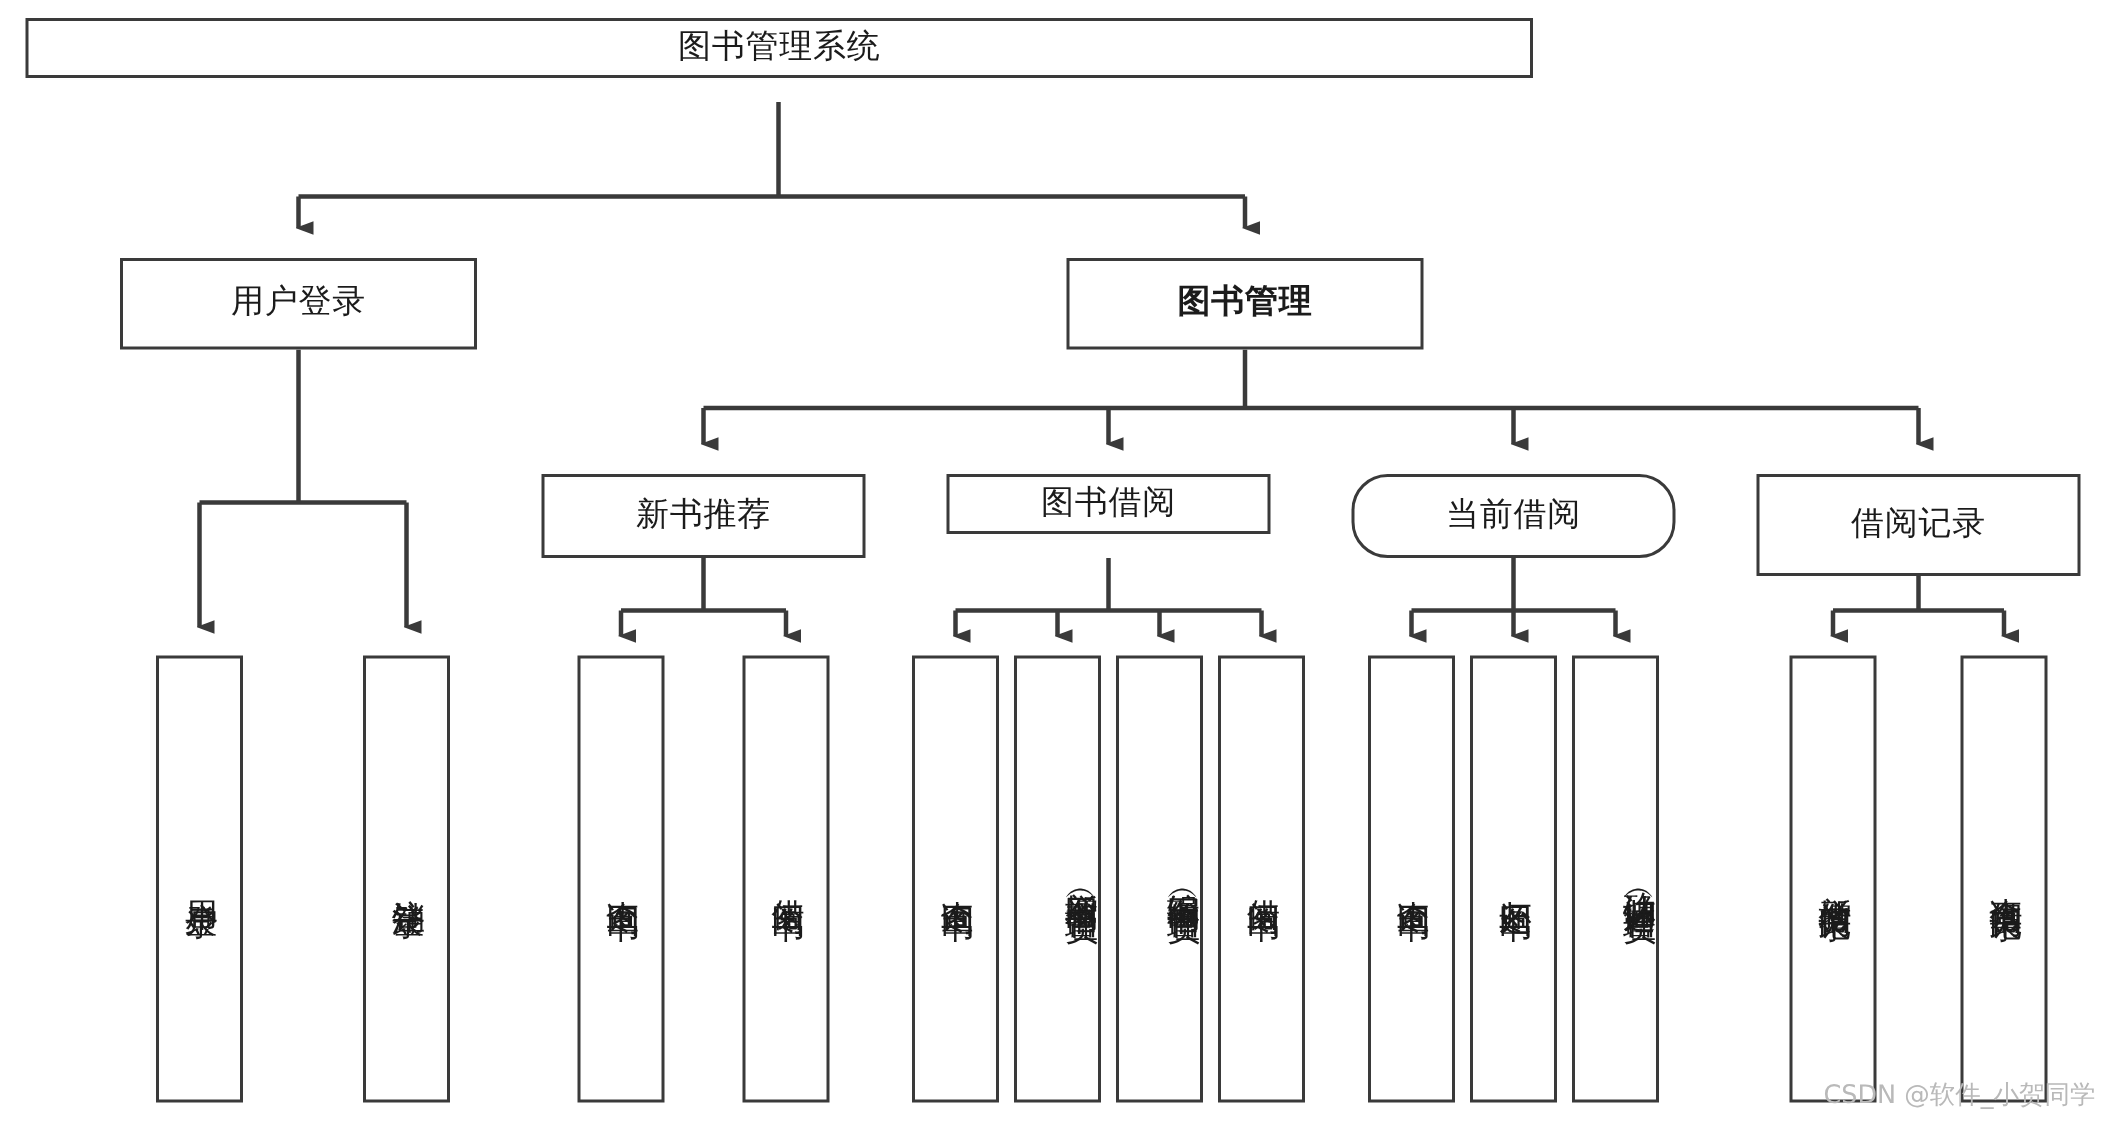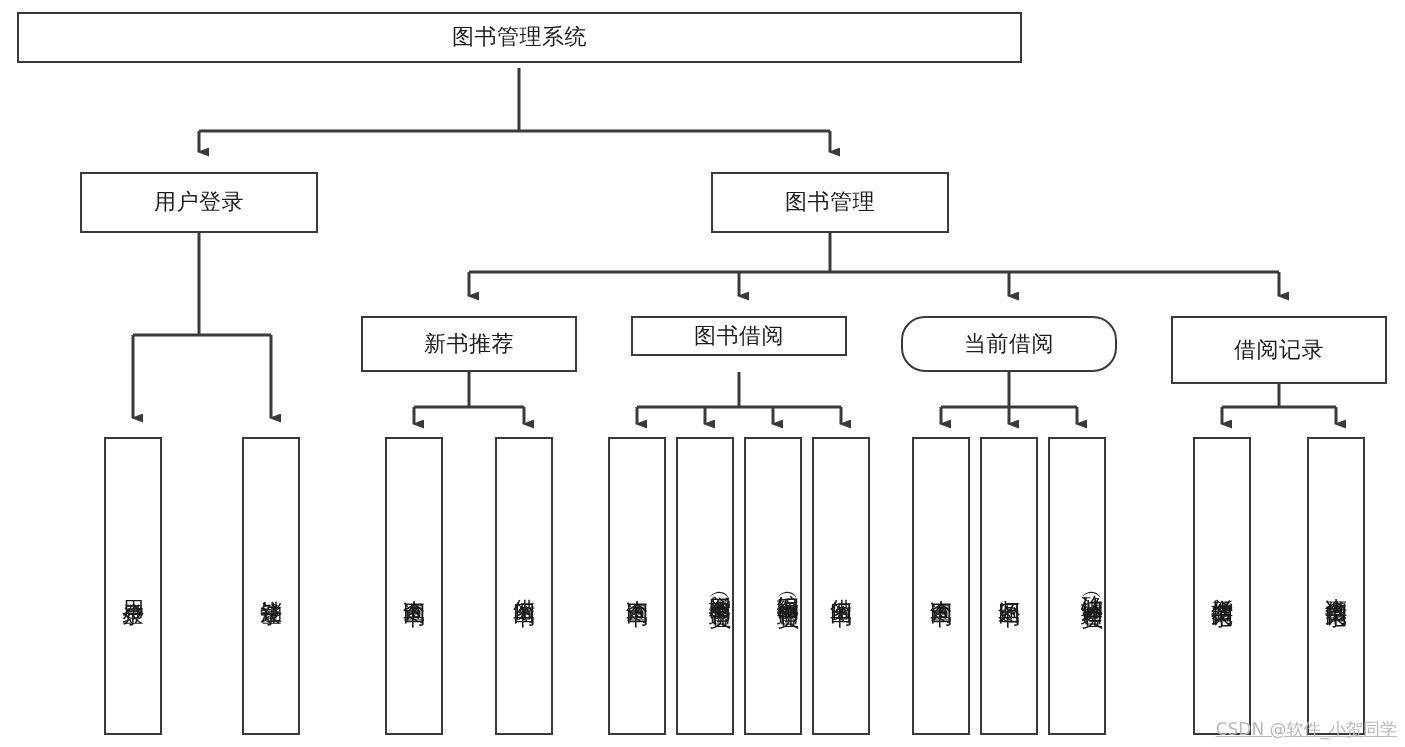--- a/index.html
+++ b/index.html
@@ -60,21 +60,20 @@
     display: block;
   }
   .watermark {
     position: absolute;
     right: 8px;
     bottom: 6px;
     font-size: 17px;
     color: #b9b9b9;
     white-space: nowrap;
     z-index: 5;
-    text-decoration: underline;
   }
 </style>
 </head>
 <body>
 
 <div id="canvas">
 
   <svg id="edges" viewBox="0 0 1405 747" xmlns="http://www.w3.org/2000/svg">
     <defs>
       <marker id="arrow" markerWidth="10" markerHeight="12" refX="4.5" refY="10" orient="auto" markerUnits="userSpaceOnUse">
@@ -118,28 +117,28 @@
       <path d="M1009,407 L1009,424" marker-end="url(#arrow)"></path>
       <path d="M1077,407 L1077,424" marker-end="url(#arrow)"></path>
 
       <path d="M1279,372 L1279,407"></path>
       <path d="M1222,407 L1336,407"></path>
       <path d="M1222,407 L1222,424" marker-end="url(#arrow)"></path>
       <path d="M1336,407 L1336,424" marker-end="url(#arrow)"></path>
     </g>
   </svg>
 
-  <div class="node node-h" style="left:17px; top:12px; width:1005px; height:51px;">
+  <div class="node node-h" style="left:17px; top:12px; width:1005px; height:40px;">
     <span>图书管理系统</span>
   </div>
 
   <div class="node node-h" style="left:80px; top:172px; width:238px; height:61px;">
     <span>用户登录</span>
   </div>
-  <div class="node node-h" style="left:711px; top:172px; width:238px; height:61px;">
+  <div class="node node-h" style="left:711px; top:172px; width:238px; height:61px;font-weight:bold;">
     <span>图书管理</span>
   </div>
 
   <div class="node node-h" style="left:361px; top:316px; width:216px; height:56px;text-align:center;">
     <span>新书推荐</span>
   </div>
   <div class="node node-h" style="left:631px; top:316px; width:216px; height:40px;">
     <span>图书借阅</span>
   </div>
   <div class="node node-h" style="left:901px; top:316px; width:216px; height:56px;border-radius:24px;">

